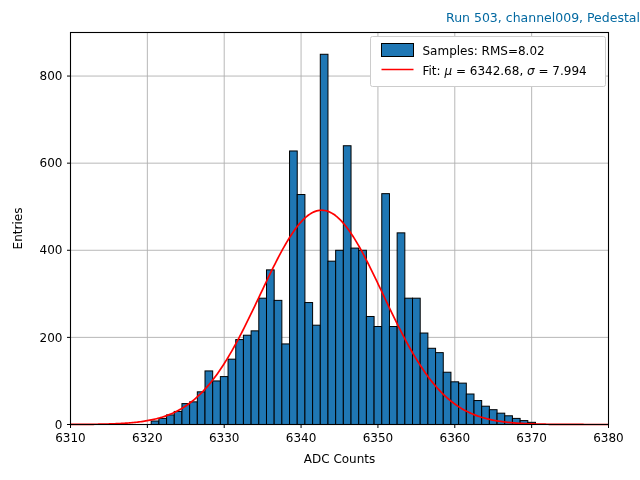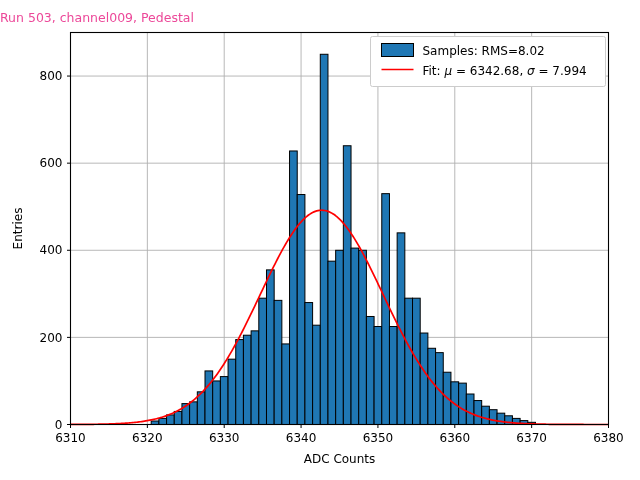--- a/index.html
+++ b/index.html
@@ -13,23 +13,23 @@
     height: 480px;
     background: #ffffff;
     font-family: "DejaVu Sans", sans-serif;
     overflow: hidden;
   }
   #plot-title {
     position: absolute;
     left: 0;
     top: 10px;
     width: 640px;
-    text-align: left;
+    text-align: right;
     font-size: 12.5px;
-    color: #ec4899;
+    color: #0369a1;
   }
   #chart-svg {
     position: absolute;
     left: 0;
     top: 0;
   }
   .tick-label {
     font-family: "DejaVu Sans", sans-serif;
     font-size: 12px;
     fill: #000000;

